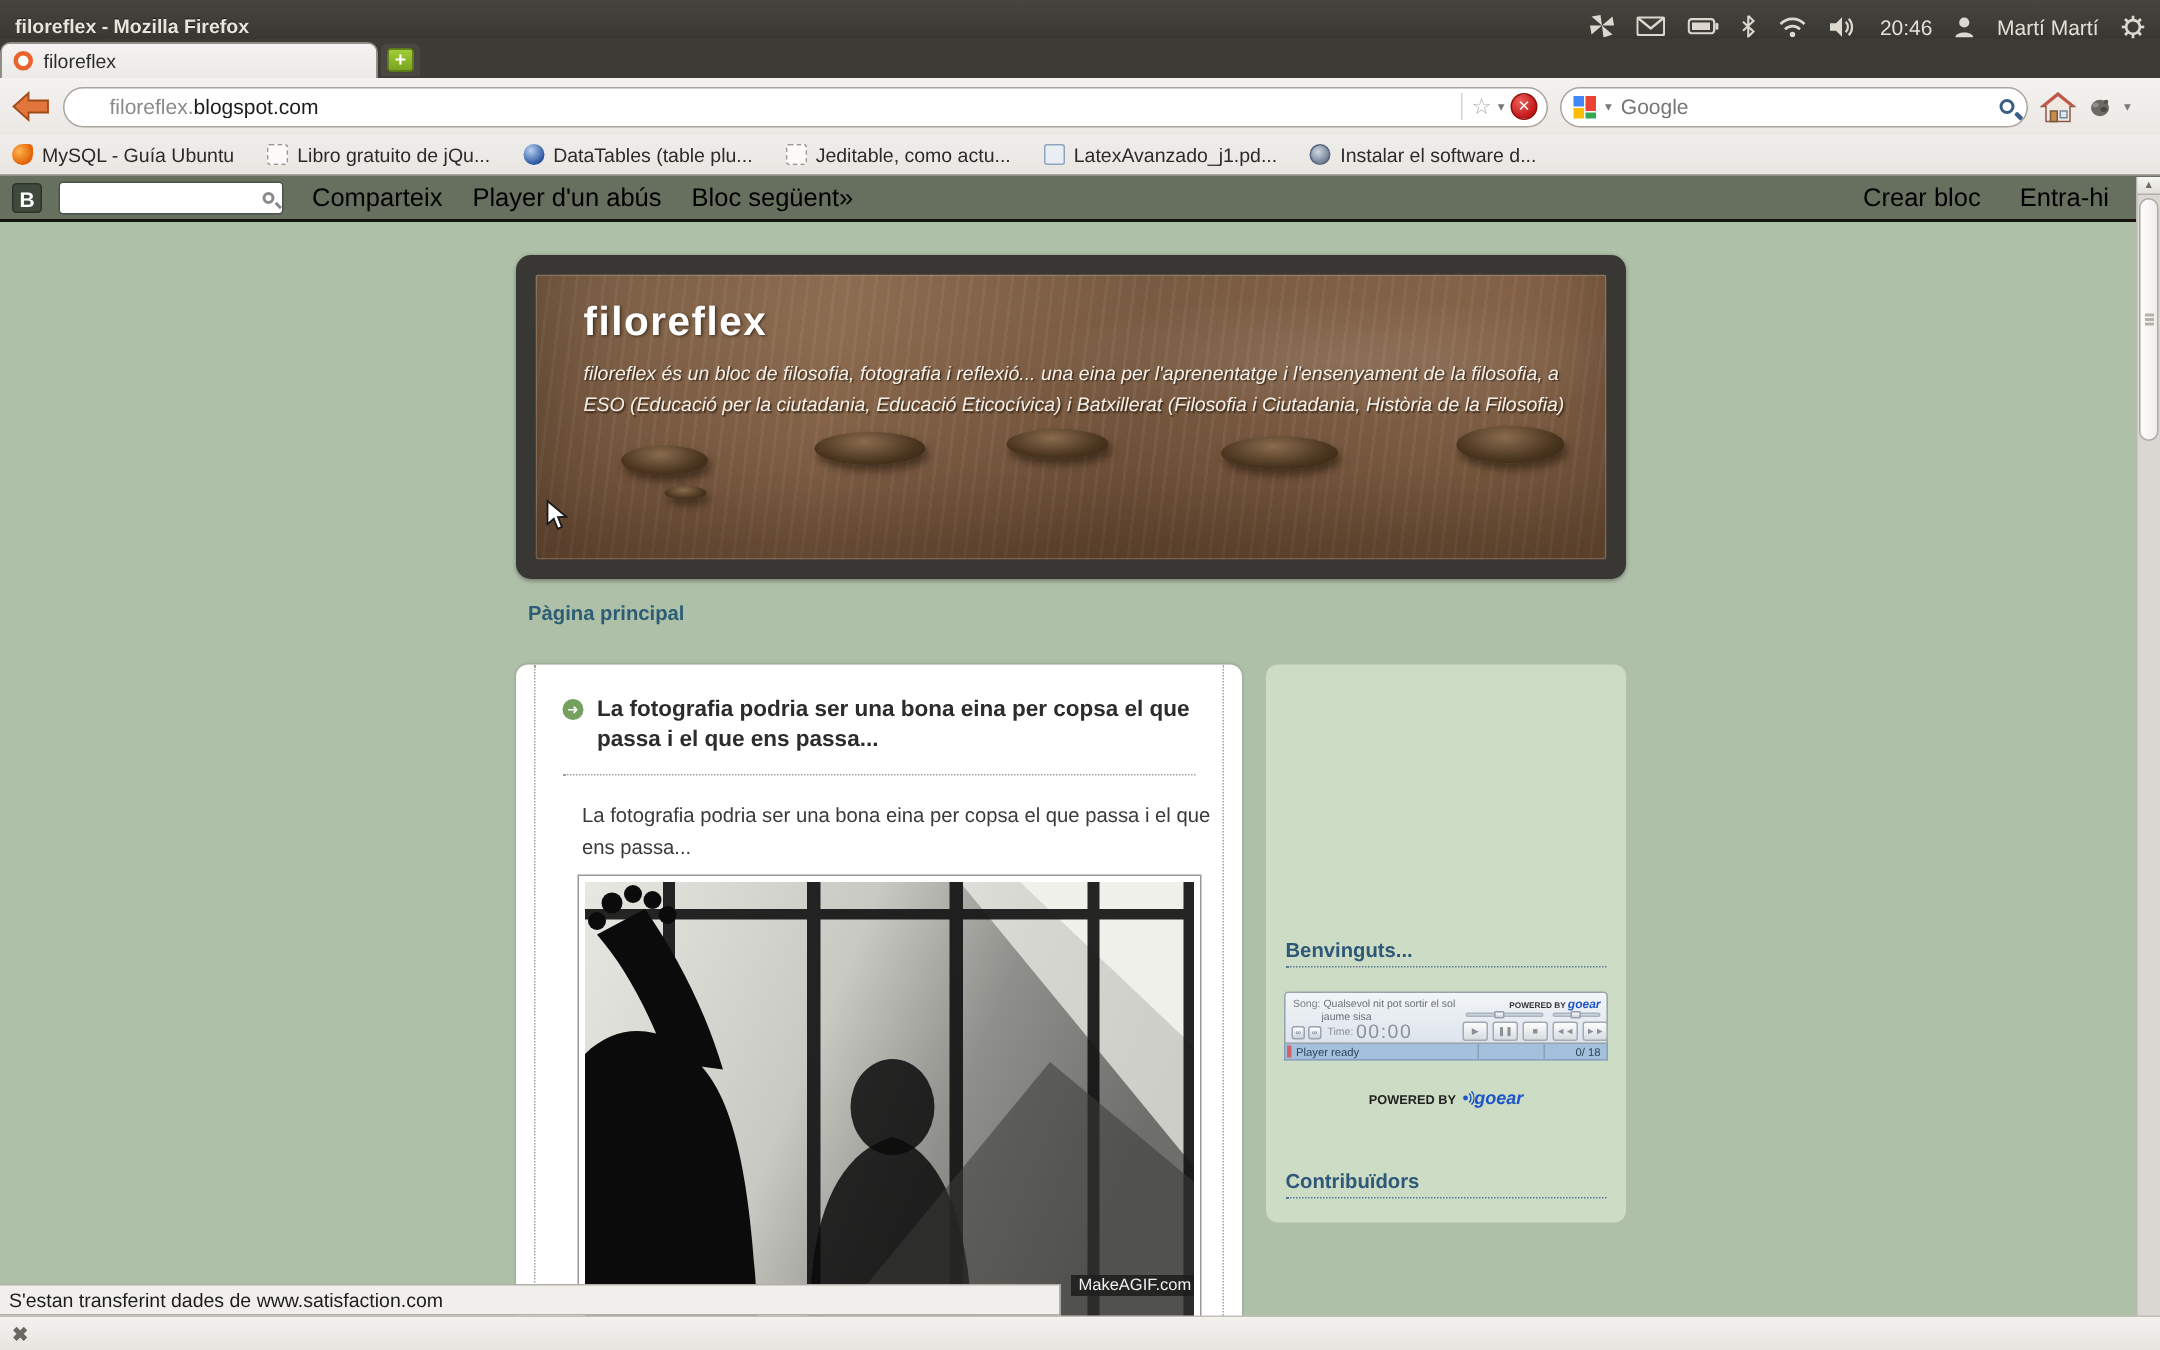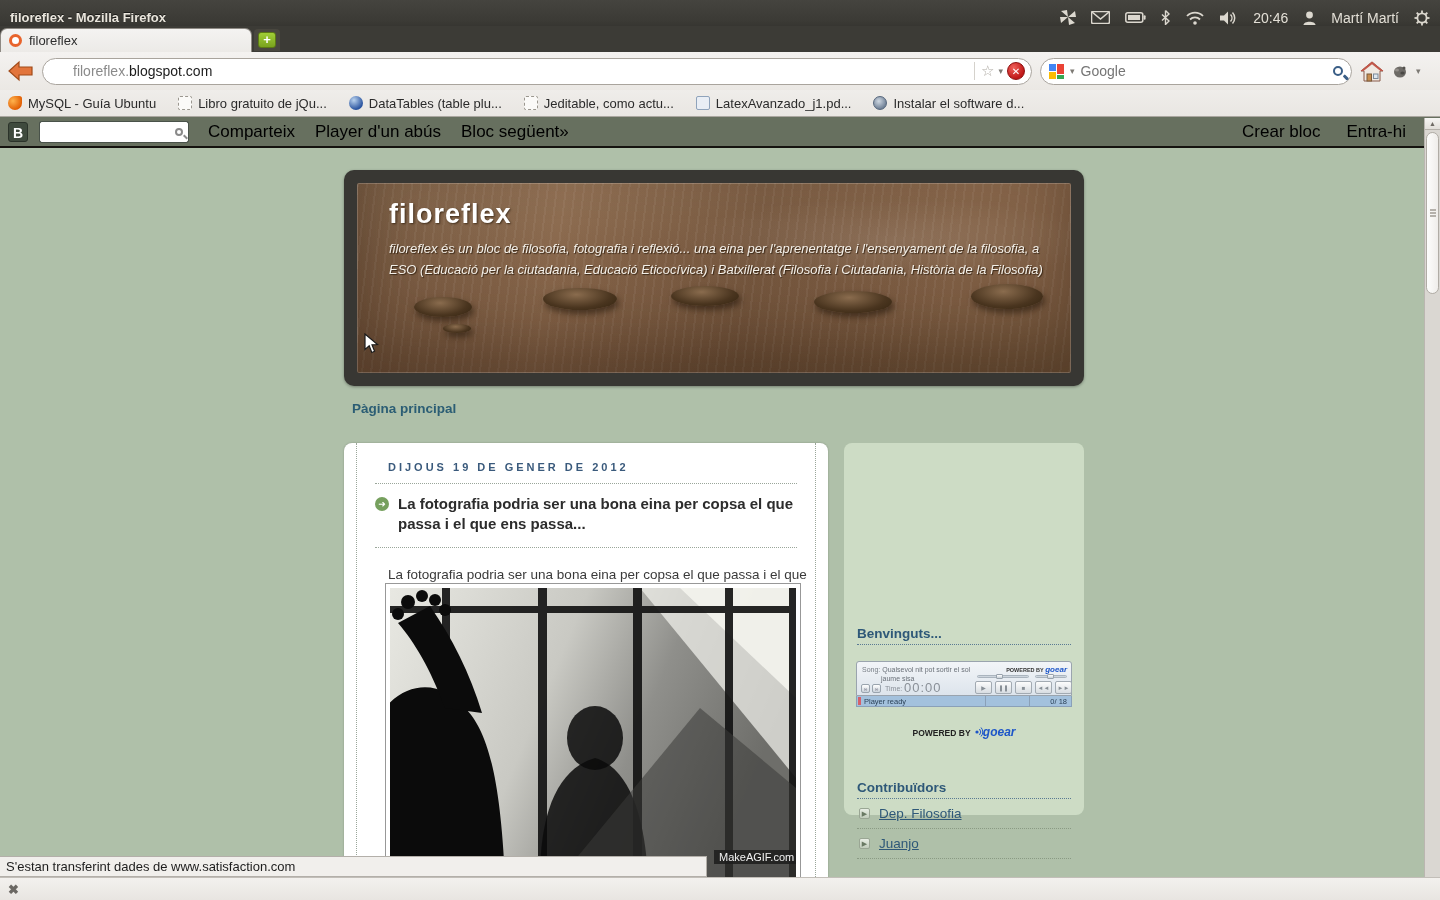--- a/index.html
+++ b/index.html
@@ -365,21 +365,20 @@
     </div>
 
     <span class="cursor"><svg width="15" height="21" viewBox="0 0 15 21">
           <path d="M1 1 L1 16.5 L5.2 12.8 L7.8 19.5 L10.6 18.3 L8 11.8 L13.5 11.5 Z" fill="#fff" stroke="#1a1a1a" stroke-width="1.2"></path>
         </svg></span>
 
     <a class="pnav" href="#">Pàgina principal</a>
 
     <div class="postcard">
       <div class="postinner">
-        <div class="pdate">DIJOUS 19 DE GENER DE 2012</div>
         <div class="ptitle-row">
           <span class="pbullet">➜</span>
           <a class="ptitle">La fotografia podria ser una bona eina per copsa el que passa i el que ens passa...</a>
         </div>
         <div class="pbody">La fotografia podria ser una bona eina per copsa el que passa i el que ens passa...</div>
         <div class="pimg-frame">
           <div class="pimg">
             <svg width="406" height="290" viewBox="0 0 406 290">
               <defs>
                 <linearGradient id="bgg" x1="0" y1="0" x2="1" y2="0.3">
@@ -455,30 +454,20 @@
         <span class="sect" style="width:44px;"></span>
         <span class="sect" style="width:42px; justify-content:flex-end;">0/ 18</span>
       </div>
       <div class="pow-line"><span>POWERED BY</span> <svg width="10" height="10" viewBox="0 0 10 10" style="vertical-align:-1px">
             <circle cx="4" cy="5" r="1.6" fill="#1c55c8"></circle>
             <path d="M6.5 2 A4.5 4.5 0 0 1 6.5 8 M8 0.5 A6.5 6.5 0 0 1 8 9.5" fill="none" stroke="#1c55c8" stroke-width="1"></path>
           </svg><span class="goear">goear</span></div>
 
       <div class="sb-contrib">
         <div class="sb-h">Contribuïdors</div>
-        <ul class="clist">
-          <li>
-            <span class="carr">▶</span>
-            <a href="#">Dep. Filosofia</a>
-          </li>
-          <li>
-            <span class="carr">▶</span>
-            <a href="#">Juanjo</a>
-          </li>
-        </ul>
       </div>
     </div>
   </div>
 
   <div class="sbar">
     <span class="up">▲</span>
     <span class="thumb">
         <span class="grip"></span>
       </span>
   </div>

